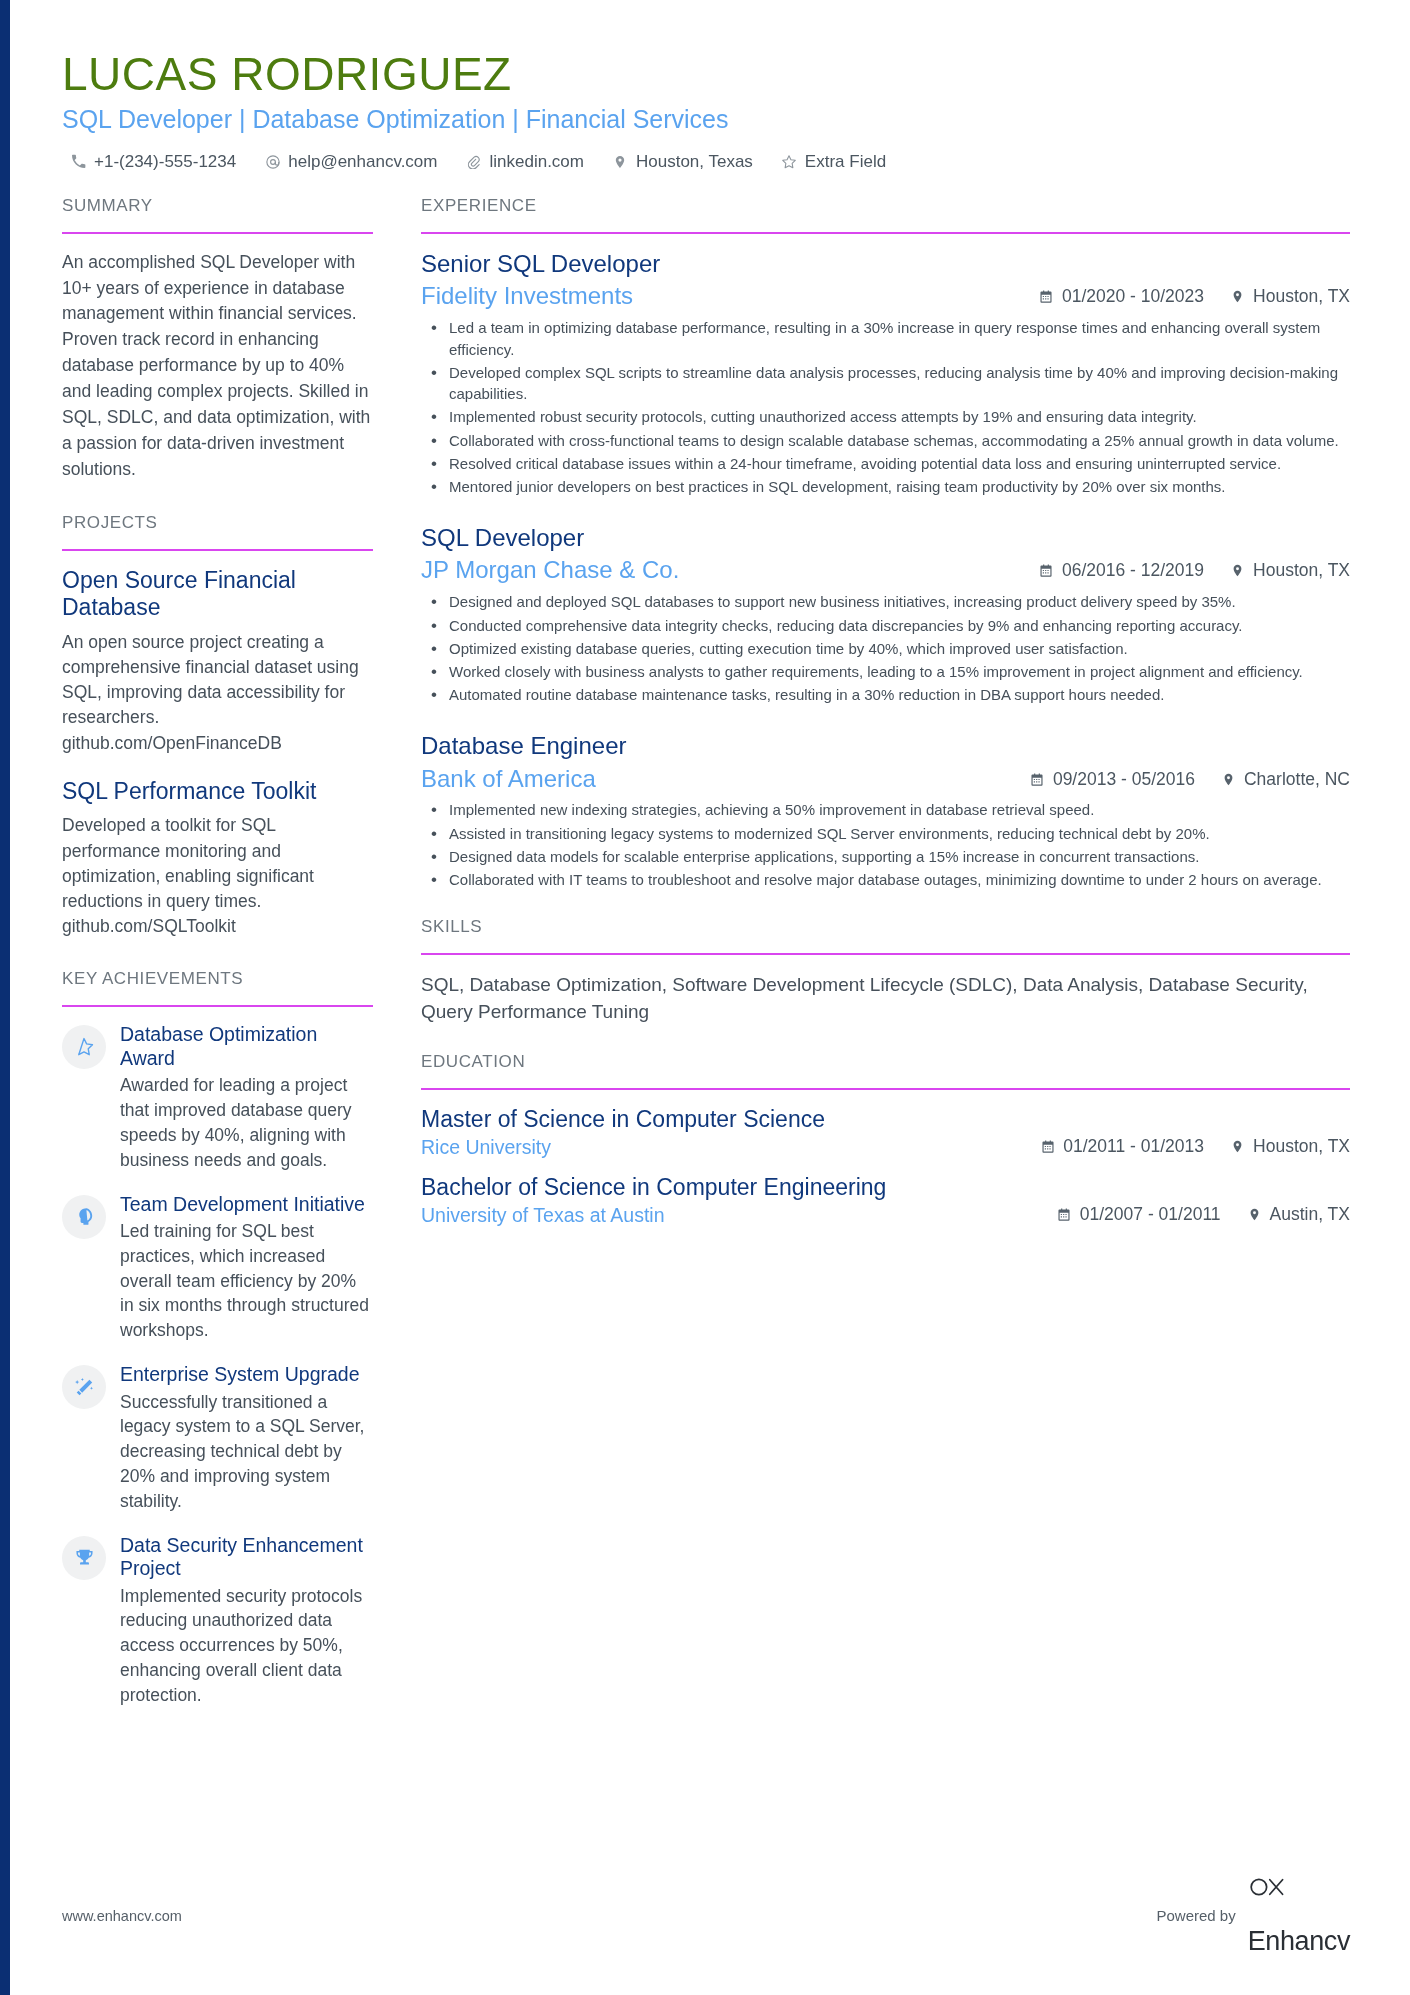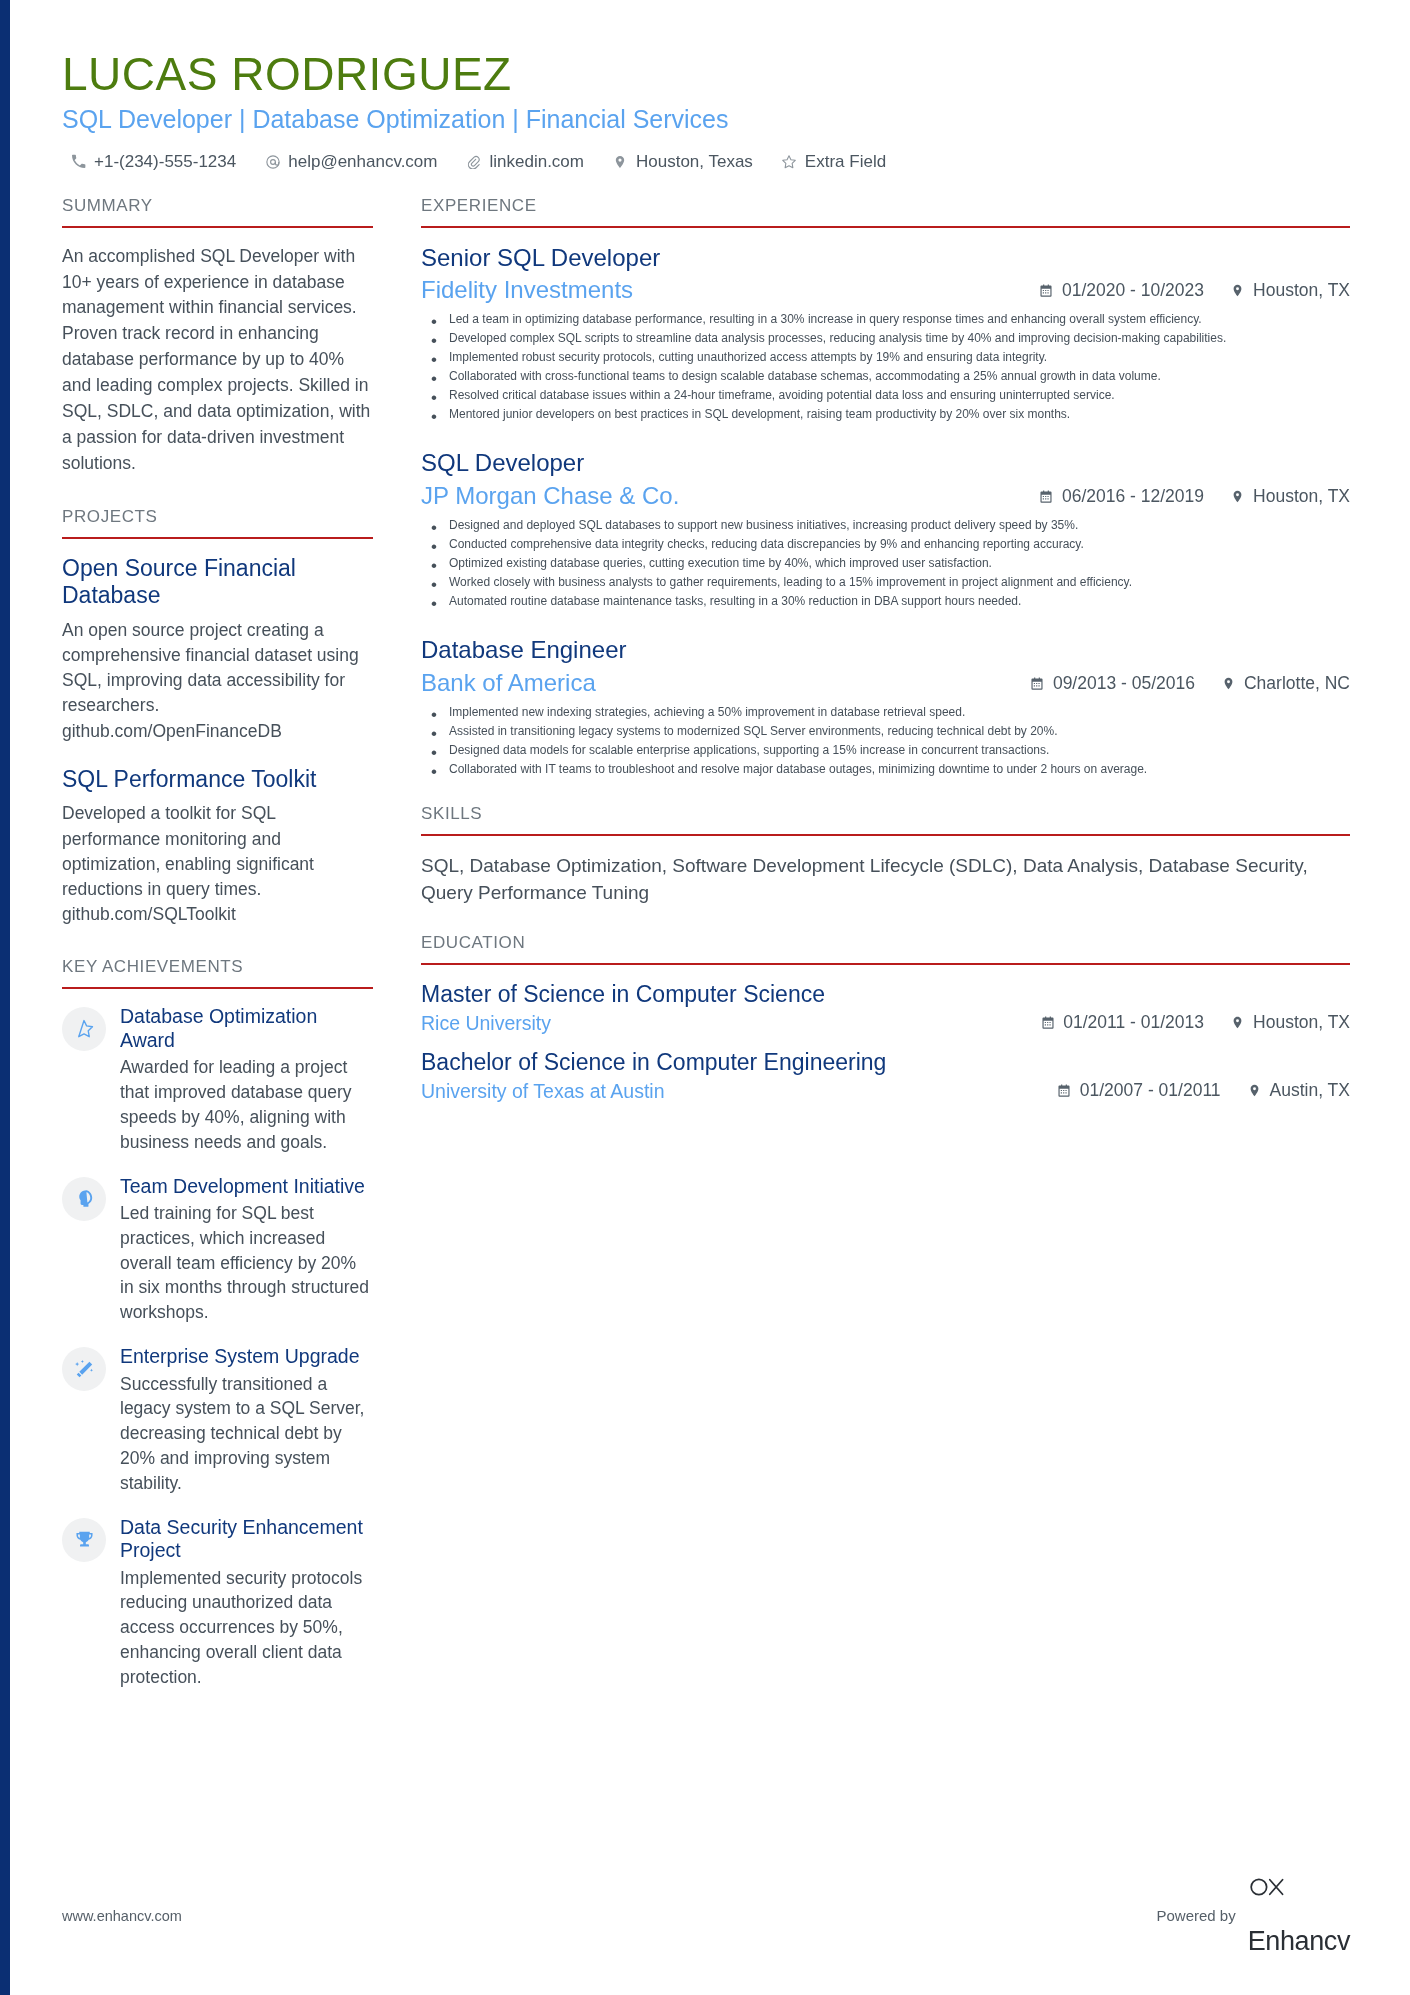--- a/index.html
+++ b/index.html
@@ -80,22 +80,22 @@
   }
   .col-left { width: 337px; flex: none; padding-right: 26px; }
   .col-right { flex: 1 1 auto; padding-left: 22px; }
 
   .sec-title {
     font-size: 17px;
     letter-spacing: 0.6px;
     color: #6e777f;
     font-weight: 400;
     text-transform: uppercase;
-    padding-bottom: 10px;
-    border-bottom: 2px solid #b91c1c;
+    padding-bottom: 16px;
+    border-bottom: 2px solid #d946ef;
     margin: 0 0 16px 0;
   }
   .sec { margin-bottom: 30px; }
   .sec-right { margin-bottom: 26px; }
 
   .summary-text {
     font-size: 17.5px;
     line-height: 1.48;
     color: #46505a;
     margin: 0;
@@ -203,21 +203,21 @@
   }
   .meta-chip .ci svg { display: block; }
 
   ul.bullets {
     margin: 4px 0 0 0;
     padding-left: 26px;
     list-style: none;
   }
   ul.bullets li {
     position: relative;
-    font-size: 12px;
+    font-size: 15px;
     line-height: 1.42;
     color: #46505a;
     margin-bottom: 2px;
     padding-left: 2px;
   }
   ul.bullets li::before {
     content: "•";
     position: absolute;
     left: -16px;
     top: -1px;

